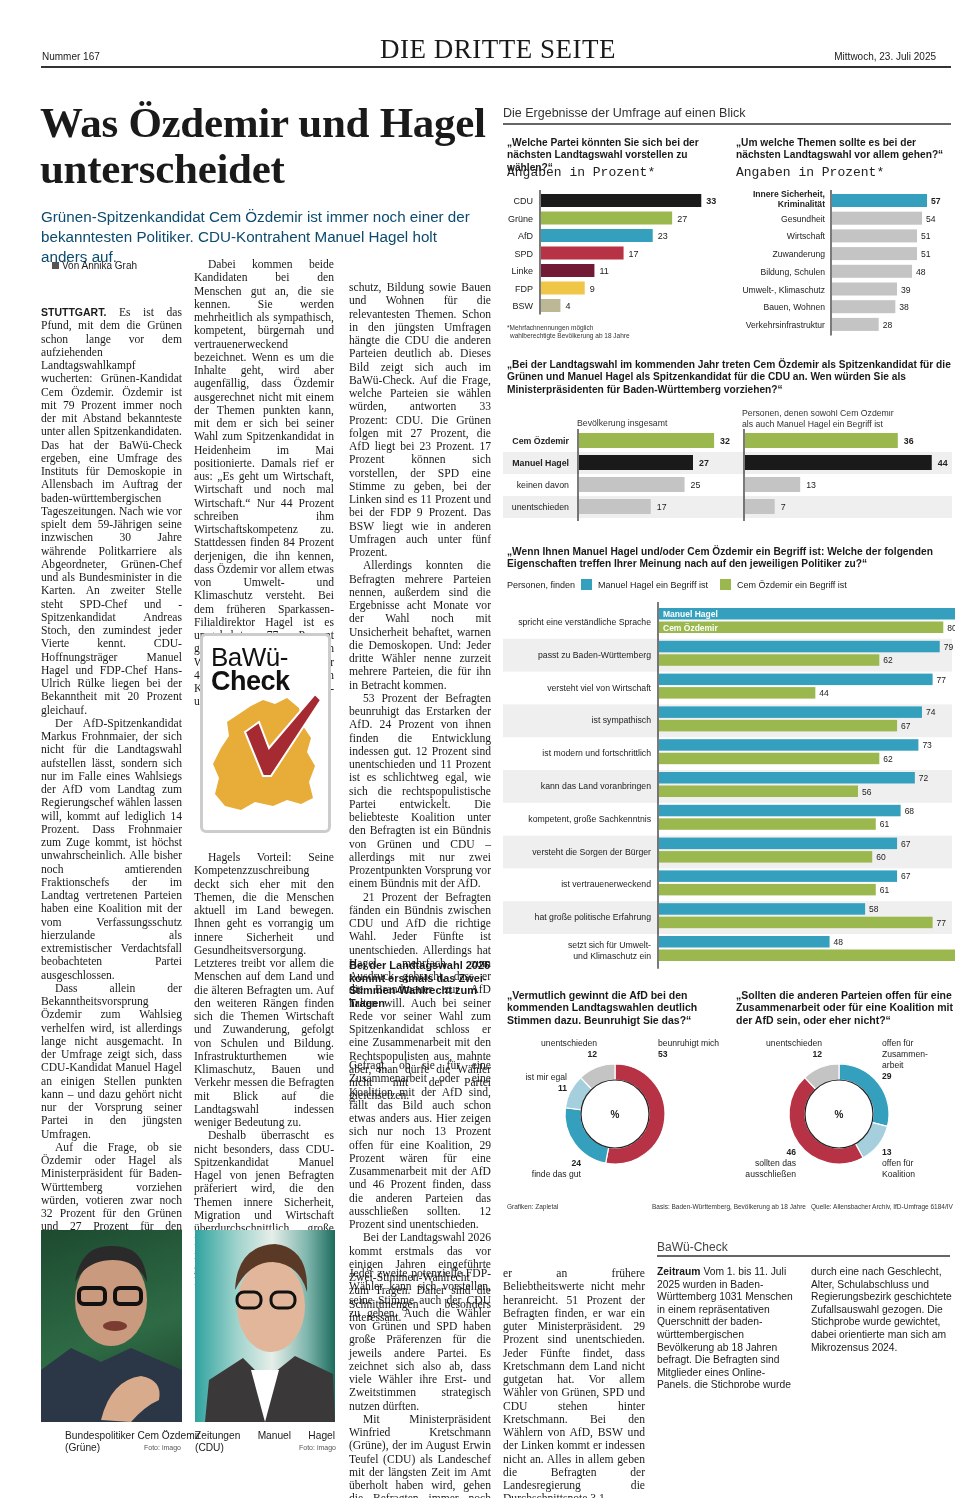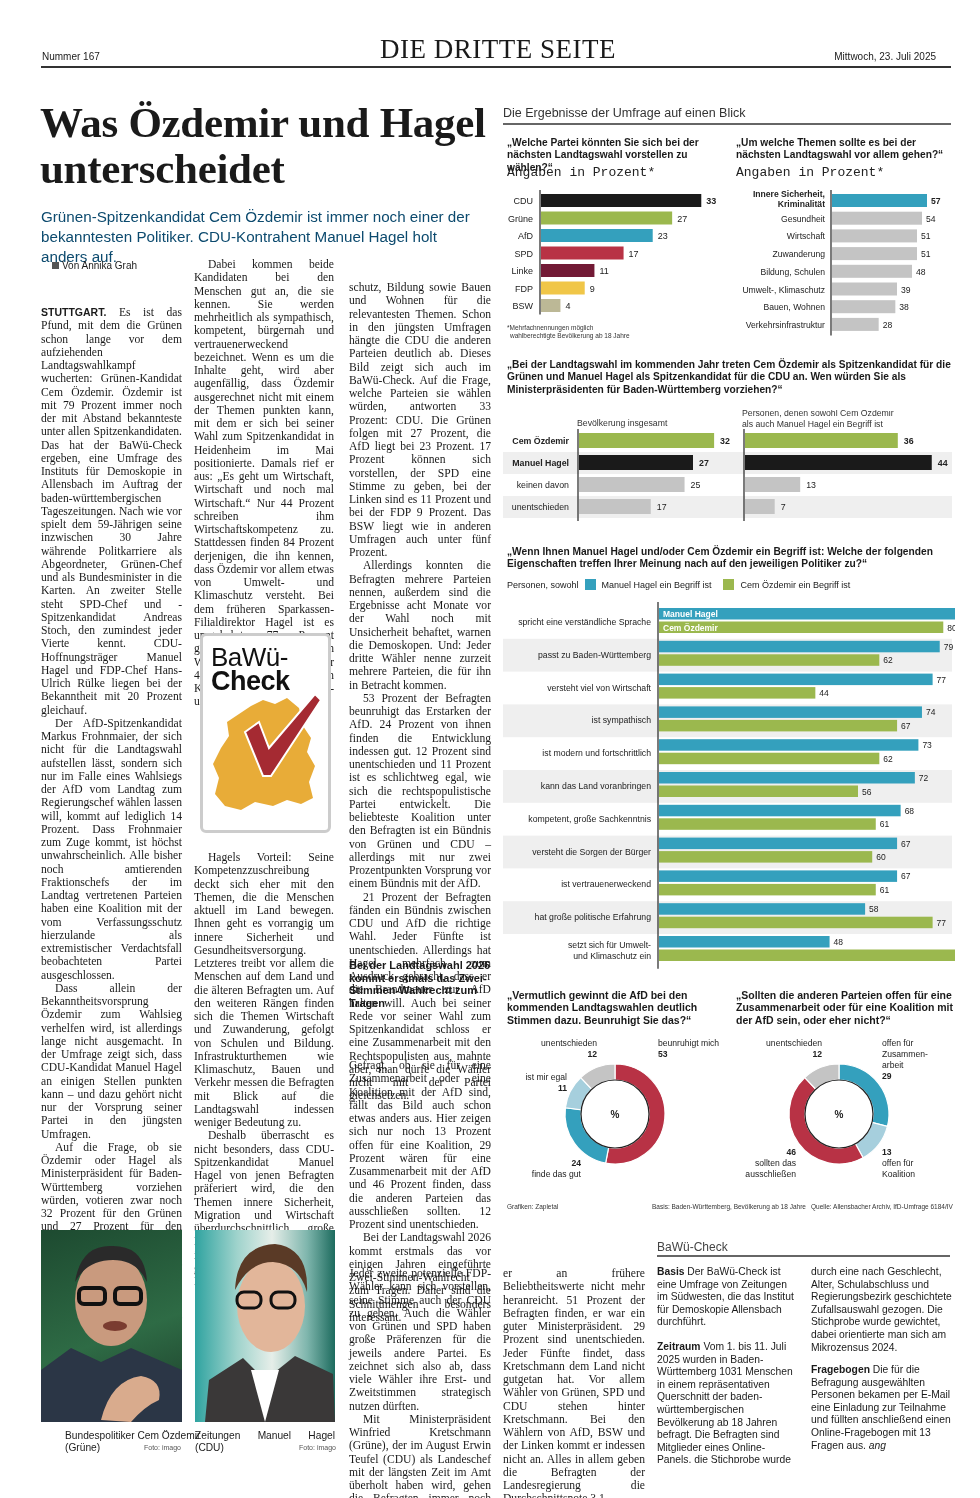--- a/index.html
+++ b/index.html
@@ -236,21 +236,21 @@
     <rect x="76" y="89" width="71.77777777777777" height="15" fill="#c4c4c4"></rect>
     <text x="153.77777777777777" y="100" font-size="8.8" fill="#222" font-weight="normal">17</text>
     <rect x="242" y="89" width="29.711111111111112" height="15" fill="#c4c4c4"></rect>
     <text x="277.7111111111111" y="100" font-size="8.8" fill="#222" font-weight="normal">7</text>
     <line x1="75" y1="19" x2="75" y2="111" stroke="#333" stroke-width="1.3"></line>
     <line x1="241" y1="19" x2="241" y2="111" stroke="#333" stroke-width="1.3"></line>
   </svg>
 
 <div class="q" style="left:507px;top:546px;width:445px;">„Wenn Ihnen Manuel Hagel und/oder Cem Özdemir ein Begriff ist: Welche der folgenden Eigenschaften treffen Ihrer Meinung nach auf den jeweiligen Politiker zu?“</div>
 <div class="abs lsans" style="left:507px;top:579px;font-size:9px;display:flex;align-items:center;gap:6px;">
-  <span>Personen, sowohl</span>
+  <span>Personen, finden</span>
   <span style="display:inline-block;width:11px;height:11px;background:#34a0bd;"></span>
   <span>Manuel Hagel ein Begriff ist</span>
   <span style="display:inline-block;width:11px;height:11px;background:#9bb84e;margin-left:6px;"></span>
   <span>Cem Özdemir ein Begriff ist</span>
 </div>
 <svg class="abs" id="svg-traits" style="left:503px;top:602px;" width="452" height="368">
     <text x="148" y="23" text-anchor="end" font-size="8.7" fill="#222">spricht eine verständliche Sprache</text>
     <rect x="156" y="6" width="305.6" height="11.5" fill="#34a0bd"></rect>
     <text x="465.6" y="15" font-size="8.5" fill="#222">86</text>
     <text x="160" y="15" font-size="8.5" font-weight="bold" fill="#fff">Manuel Hagel</text>
@@ -355,19 +355,17 @@
     <text x="90" y="22" text-anchor="end" font-size="8.6" fill="#222" font-weight="bold">12</text>
   </svg>
 
 <div class="small" style="left:507px;top:1203px;">Grafiken: Zapletal</div>
 <div class="small" style="left:652px;top:1203px;">Basis: Baden-Württemberg, Bevölkerung ab 18 Jahre</div>
 <div class="small" style="left:811px;top:1203px;">Quelle: Allensbacher Archiv, IfD-Umfrage 6184/IV</div>
 
 <div class="abs" id="box-title">BaWü-Check</div>
 <div class="abs" id="box-rule"></div>
 <div class="boxcol" style="left:657px;">
-  <p><b>Basis</b> <span>Der BaWü-Check ist eine Umfrage von Zeitungen im Südwesten, die das Institut für Demoskopie Allensbach durchführt.</span></p>
   <p style="height:122px;overflow:hidden;"><b>Zeitraum</b> <span>Vom 1. bis 11. Juli 2025 wurden in Baden-Württemberg 1031 Menschen in einem repräsentativen Querschnitt der baden-württembergischen Bevölkerung ab 18 Jahren befragt. Die Befragten sind Mitglieder eines Online-Panels, die Stichprobe wurde durch eine nach Geschlecht, Alter, Schulabschluss und Regierungsbezirk geschichtete Zufallsauswahl gezogen. Die Stichprobe wurde gewichtet, dabei orientierte man sich am Mikrozensus 2024.</span></p>
 </div>
 <div class="boxcol" style="left:811px;">
   <p style="height:86px;overflow:hidden;"><span>durch eine nach Geschlecht, Alter, Schulabschluss und Regierungsbezirk geschichtete Zufallsauswahl gezogen. Die Stichprobe wurde gewichtet, dabei orientierte man sich am Mikrozensus 2024.</span></p>
-  <p><b>Fragebogen</b> <span>Die für die Befragung ausgewählten Personen bekamen per E-Mail eine Einladung zur Teilnahme und füllten anschließend einen Online-Fragebogen mit 13 Fragen aus.</span> <i>ang</i></p>
 </div>
 
 </body></html>

